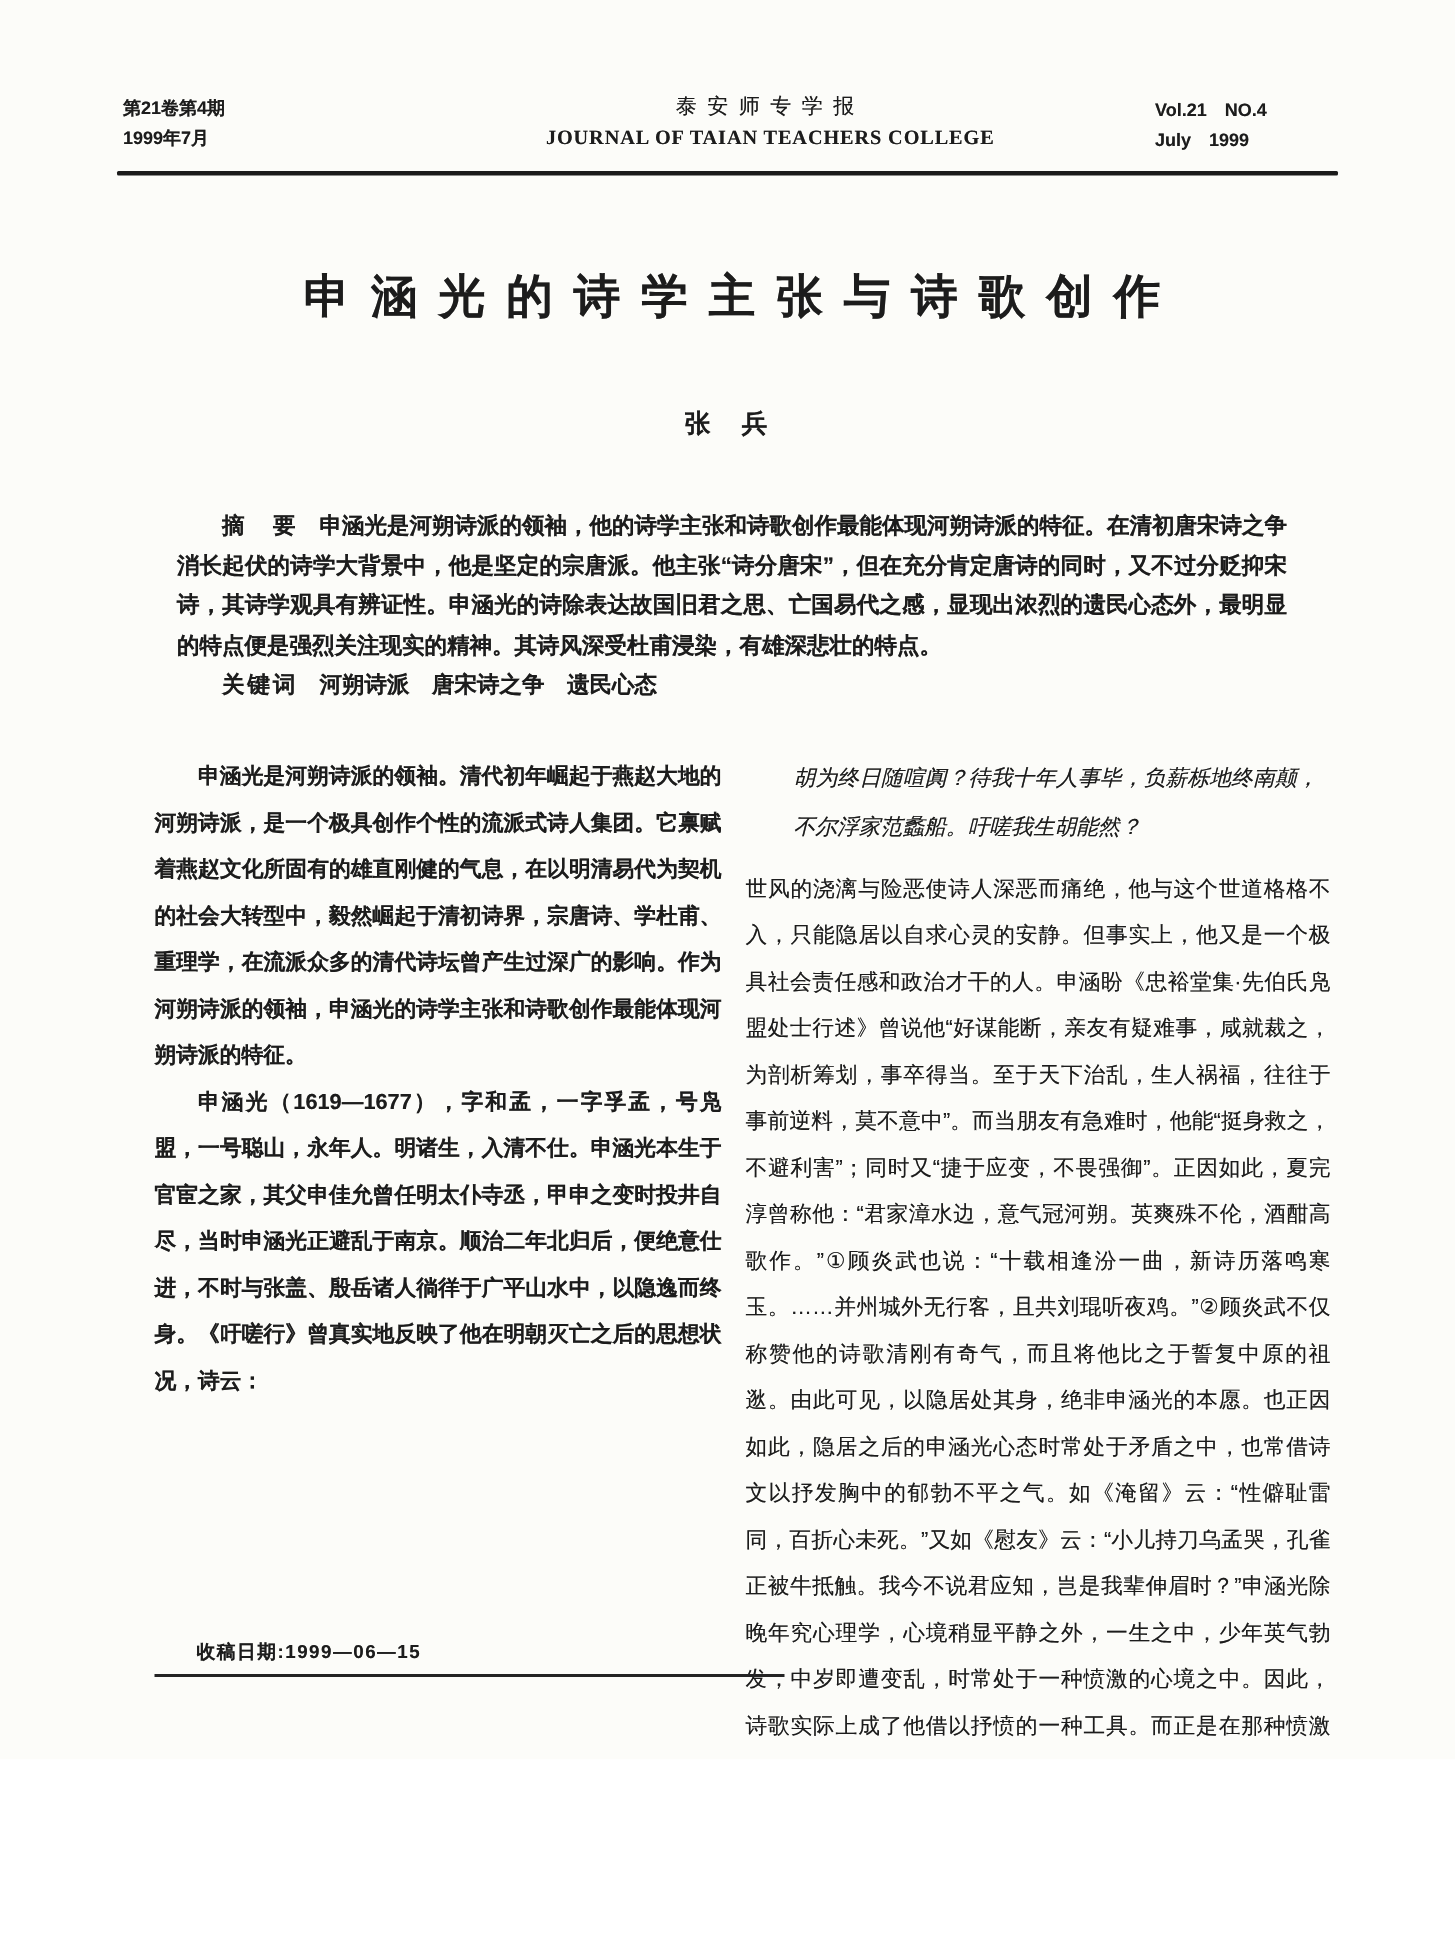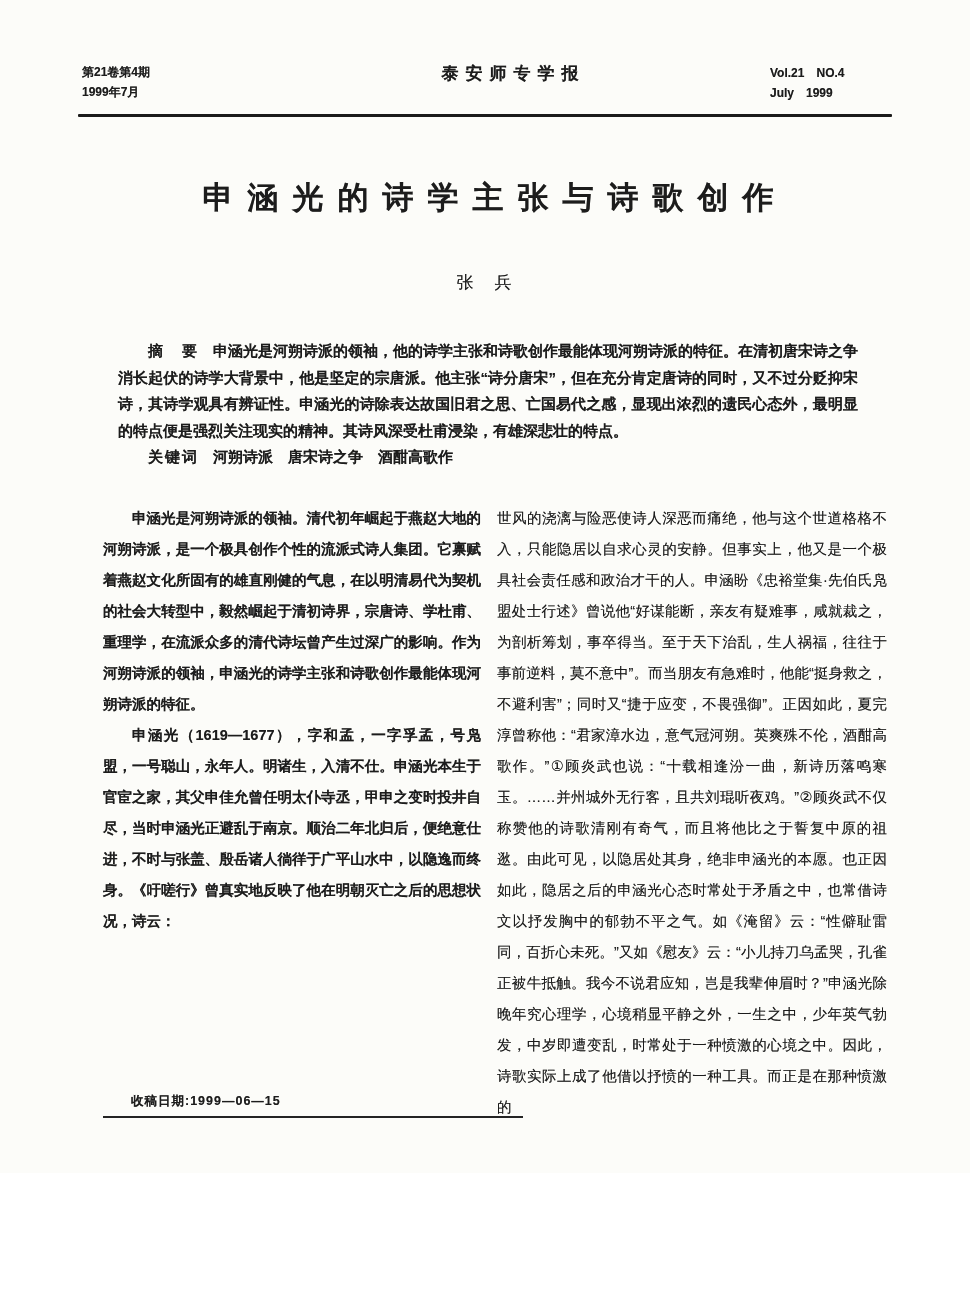--- a/index.html
+++ b/index.html
@@ -9,31 +9,31 @@
     background:#fcfcf9;
     color:#1c1c1c;
     font-family:"Liberation Sans","DejaVu Sans",sans-serif;
     overflow:hidden;
     text-shadow:0 0 .4px rgba(20,20,20,.55);
   }
   
   .header{display:flex;align-items:flex-start;padding:62px 80px 0 82px;}
   .h-left{width:175px;font-size:12px;font-weight:bold;line-height:20px;}
   .h-center{flex:1;text-align:center;}
-  .jtitle-cn{font-size:17px;font-weight:bold;letter-spacing:7px;}
+  .jtitle-cn{font-size:14px;font-weight:normal;letter-spacing:7px;}
   .jtitle-en{font-size:13.5px;font-weight:bold;font-family:"Liberation Serif","DejaVu Serif",serif;letter-spacing:.6px;margin-top:4px;}
   .h-right{margin-left:auto;width:120px;font-size:12px;font-weight:bold;line-height:20px;text-align:left;padding-top:1px;}
   .header-rule{height:3px;background:#1b1b1b;margin:11px 78px 0 78px;border-radius:1px;}
   
   .title{
     text-align:center;font-size:31px;font-weight:bold;
     letter-spacing:14px;padding-left:20px;
     margin:60px 0 0 0;
   }
-  .author{text-align:center;font-size:17px;font-weight:normal;margin-top:52px;letter-spacing:2px;}
+  .author{text-align:center;font-size:17px;font-weight:bold;margin-top:52px;letter-spacing:2px;}
   
   .abstract{margin:44px 112px 0 118px;font-size:15px;font-weight:bold;line-height:26.5px;text-align:justify;}
   .abstract p{margin:0;text-indent:2em;}
   .abs-label{margin-right:14px;letter-spacing:2px;}
   
   .columns{display:flex;margin:32px 83px 0 103px;}
   .col-left{width:378px;margin-right:16px;}
   .col-right{width:390px;}
   .col p{margin:0;font-size:14.5px;line-height:31px;text-align:justify;}
   .indent{text-indent:2em;font-weight:bold;}
@@ -54,42 +54,44 @@
 
 <div class="page">
 
   <div class="header">
     <div class="h-left">
       <div>第21卷第4期</div>
       <div>1999年7月</div>
     </div>
     <div class="h-center">
       <div class="jtitle-cn">泰安师专学报</div>
+      <div class="jtitle-en">JOURNAL OF TAIAN TEACHERS COLLEGE</div>
     </div>
     <div class="h-right">
       <div>Vol.21　NO.4</div>
       <div>July　1999</div>
     </div>
   </div>
   <div class="header-rule"></div>
 
   <h1 class="title">申涵光的诗学主张与诗歌创作</h1>
   <div class="author">张　兵</div>
 
   <section class="abstract">
     <p><span class="abs-label">摘　要</span><span>申涵光是河朔诗派的领袖，他的诗学主张和诗歌创作最能体现河朔诗派的特征。在清初唐宋诗之争消长起伏的诗学大背景中，他是坚定的宗唐派。他主张“诗分唐宋”，但在充分肯定唐诗的同时，又不过分贬抑宋诗，其诗学观具有辨证性。申涵光的诗除表达故国旧君之思、亡国易代之感，显现出浓烈的遗民心态外，最明显的特点便是强烈关注现实的精神。其诗风深受杜甫浸染，有雄深悲壮的特点。</span></p>
-    <p><span class="abs-label">关键词</span><span>河朔诗派　唐宋诗之争　酒酣高歌作</span></p>
+    <p><span class="abs-label">关键词</span><span>河朔诗派　唐宋诗之争　遗民心态</span></p>
   </section>
 
   <main class="columns">
     <div class="col col-left">
       <p class="indent">申涵光是河朔诗派的领袖。清代初年崛起于燕赵大地的河朔诗派，是一个极具创作个性的流派式诗人集团。它禀赋着燕赵文化所固有的雄直刚健的气息，在以明清易代为契机的社会大转型中，毅然崛起于清初诗界，宗唐诗、学杜甫、重理学，在流派众多的清代诗坛曾产生过深广的影响。作为河朔诗派的领袖，申涵光的诗学主张和诗歌创作最能体现河朔诗派的特征。</p>
       <p class="indent">申涵光（1619—1677），字和孟，一字孚孟，号凫盟，一号聪山，永年人。明诸生，入清不仕。申涵光本生于官宦之家，其父申佳允曾任明太仆寺丞，甲申之变时投井自尽，当时申涵光正避乱于南京。顺治二年北归后，便绝意仕进，不时与张盖、殷岳诸人徜徉于广平山水中，以隐逸而终身。《吁嗟行》曾真实地反映了他在明朝灭亡之后的思想状况，诗云：</p>
     </div>
     <div class="col col-right">
+      <div class="poem poem-top">胡为终日随喧阗？待我十年人事毕，负薪栎地终南颠，不尔浮家范蠡船。吁嗟我生胡能然？</div>
       <p>世风的浇漓与险恶使诗人深恶而痛绝，他与这个世道格格不入，只能隐居以自求心灵的安静。但事实上，他又是一个极具社会责任感和政治才干的人。申涵盼《忠裕堂集·先伯氏凫盟处士行述》曾说他“好谋能断，亲友有疑难事，咸就裁之，为剖析筹划，事卒得当。至于天下治乱，生人祸福，往往于事前逆料，莫不意中”。而当朋友有急难时，他能“挺身救之，不避利害”；同时又“捷于应变，不畏强御”。正因如此，夏完淳曾称他：“君家漳水边，意气冠河朔。英爽殊不伦，酒酣高歌作。”①顾炎武也说：“十载相逢汾一曲，新诗历落鸣寒玉。……并州城外无行客，且共刘琨听夜鸡。”②顾炎武不仅称赞他的诗歌清刚有奇气，而且将他比之于誓复中原的祖逖。由此可见，以隐居处其身，绝非申涵光的本愿。也正因如此，隐居之后的申涵光心态时常处于矛盾之中，也常借诗文以抒发胸中的郁勃不平之气。如《淹留》云：“性僻耻雷同，百折心未死。”又如《慰友》云：“小儿持刀乌孟哭，孔雀正被牛抵触。我今不说君应知，岂是我辈伸眉时？”申涵光除晚年究心理学，心境稍显平静之外，一生之中，少年英气勃发，中岁即遭变乱，时常处于一种愤激的心境之中。因此，诗歌实际上成了他借以抒愤的一种工具。而正是在那种愤激的</p>
     </div>
   </main>
 
   <div class="foot-rule"></div>
   <div class="received">收稿日期:1999—06—15</div>
 
 </div>
 
 </body></html>

